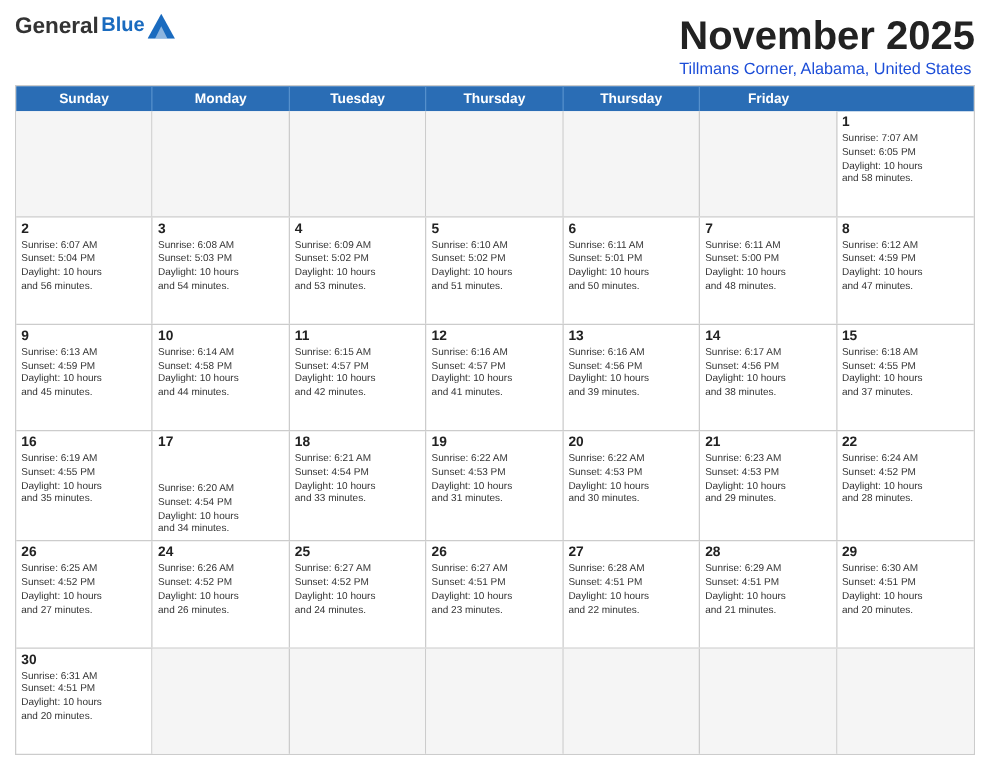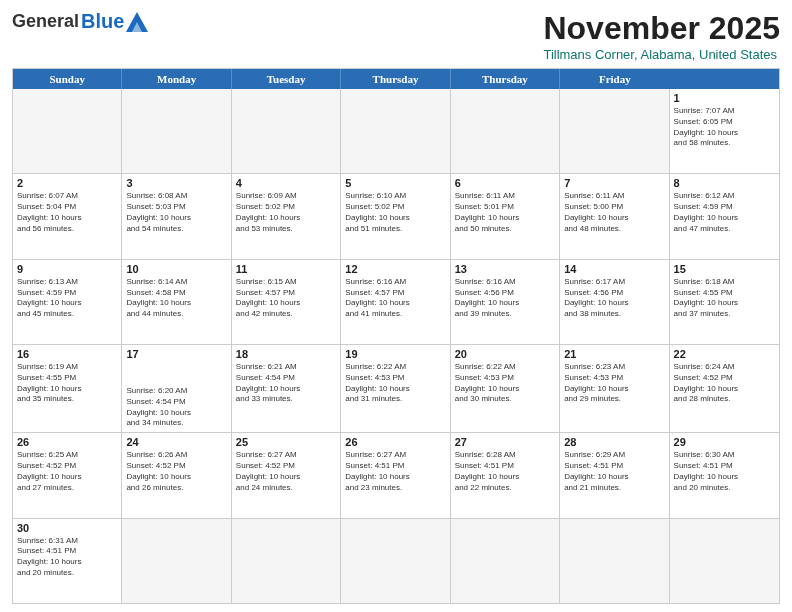--- a/index.html
+++ b/index.html
@@ -33,46 +33,45 @@
       display: flex;
       align-items: center;
       gap: 2px;
     }
     .logo-general {
       font-size: 18px;
       font-weight: bold;
       color: #333;
     }
     .logo-blue {
-      font-size: 20px;
+      font-size: 16px;
       font-weight: bold;
       color: #1a6bbf;
     }
     .title-block {
     }
     .month-title {
       font-size: 32px;
       font-weight: bold;
       color: #222;
     }
     .subtitle {
       font-size: 13px;
-      color: #0f766e;
+      color: #1d4ed8;
     }
     .calendar {
       flex: 1;
       display: flex;
       flex-direction: column;
       border: 1px solid #ccc;
     }
     .cal-header {
       display: grid;
       grid-template-columns: repeat(7, 1fr);
       background: #2a6db5;
-      font-family: Liberation Serif, serif;
     }
     .cal-header-cell {
       color: #fff;
       font-size: 11px;
       font-weight: bold;
       text-align: center;
       padding: 4px 2px;
       border-right: 1px solid #5590cc;
     }
     .cal-header-cell:last-child { border-right: none; }

